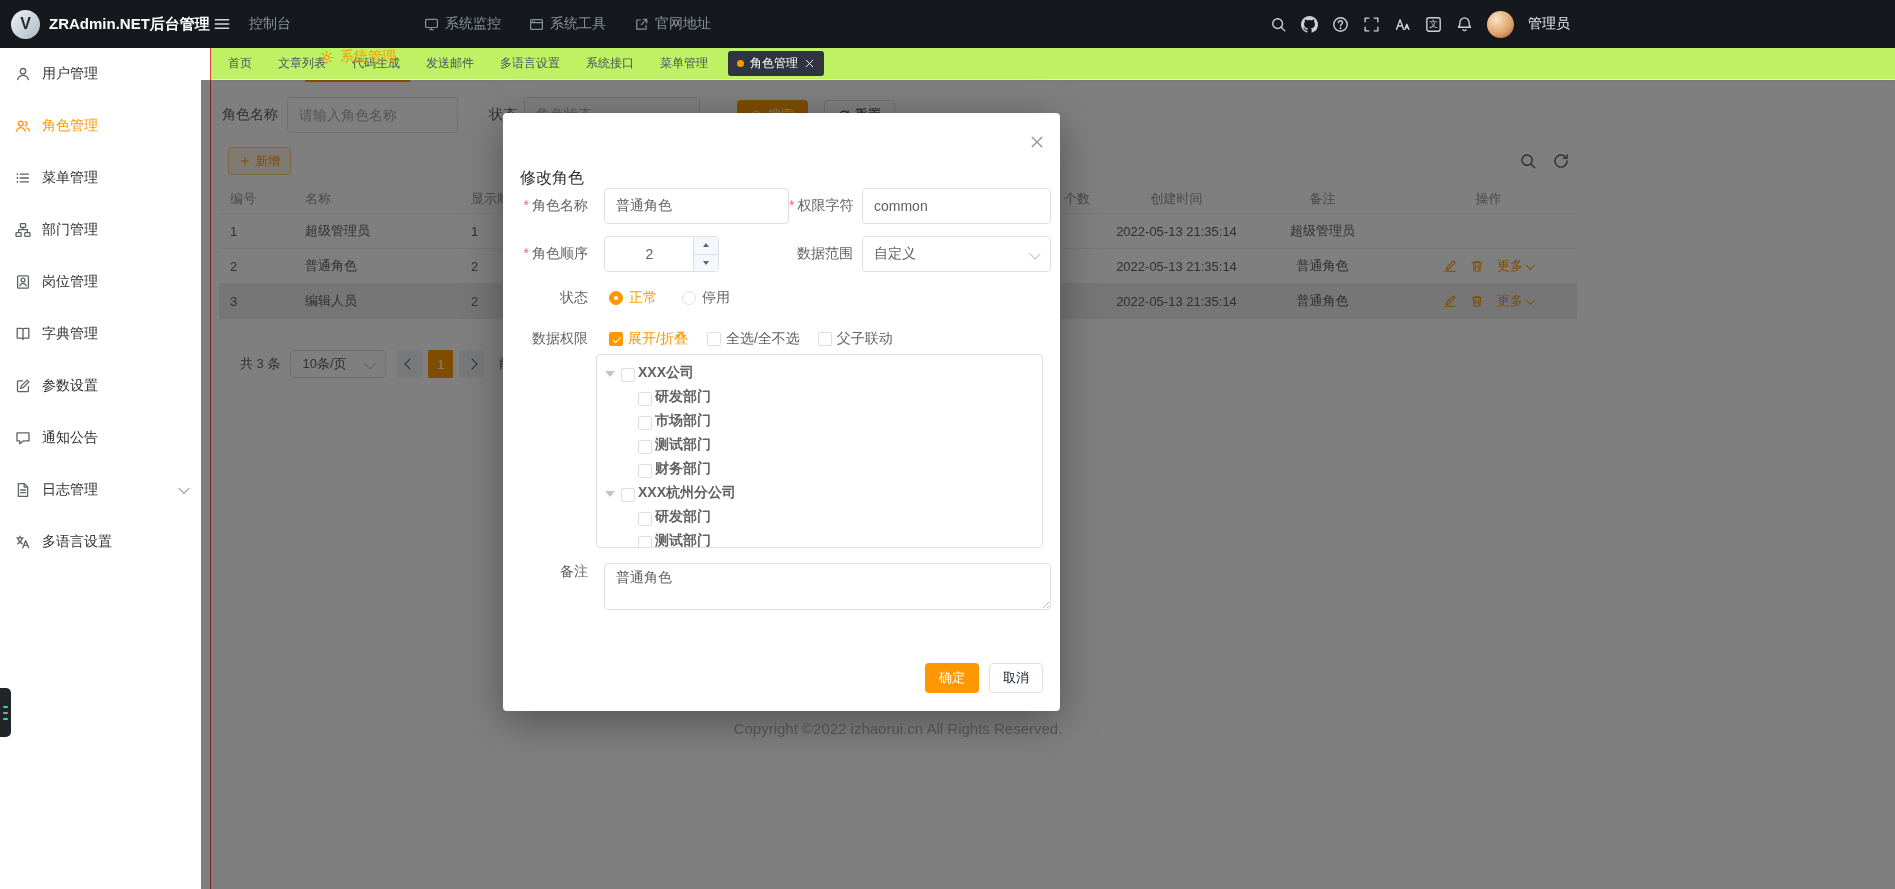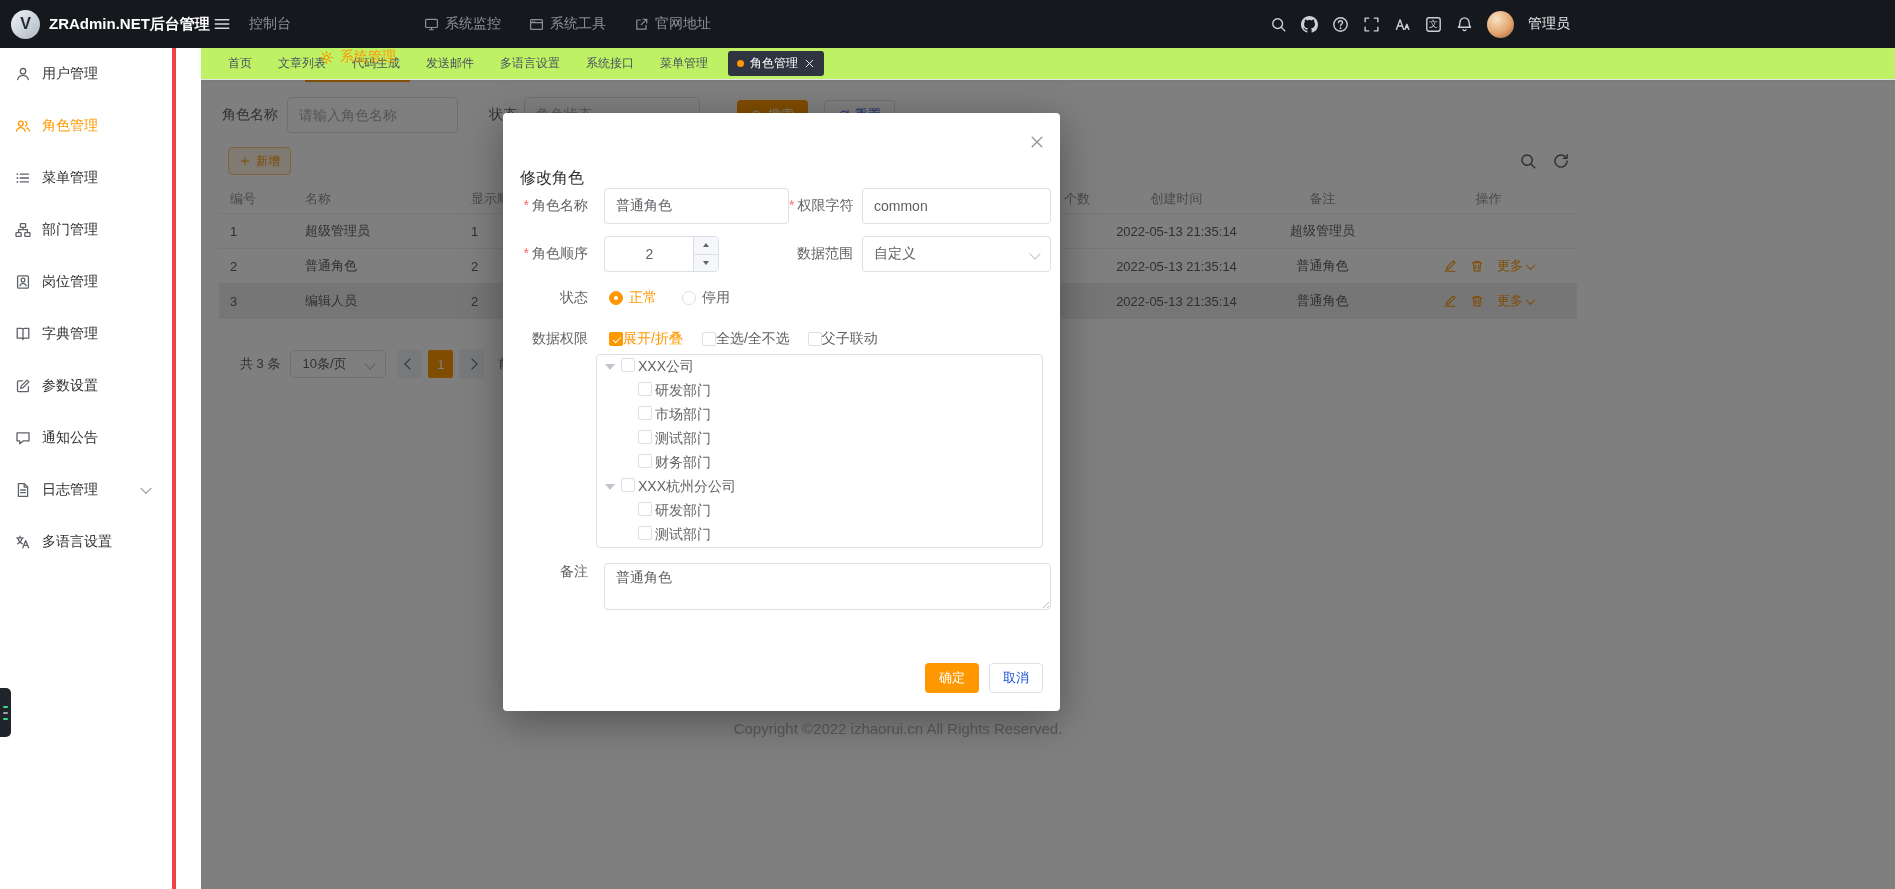--- a/index.html
+++ b/index.html
@@ -18,21 +18,21 @@
   .hamburger{color:#d4d7dd;margin:0 4px 0 12px;cursor:pointer;}
   .top-menu{display:flex;height:48px;}
   .top-item{display:flex;align-items:center;gap:6px;padding:0 14px;font-size:14px;color:#8b9099;height:48px;box-sizing:border-box;cursor:pointer;white-space:nowrap;}
   .top-item.active{color:#ff9800;border-bottom:2px solid #ff9800;margin-top:34px;}
   .top-right{margin-left:auto;margin-right:325px;display:flex;align-items:center;gap:14px;}
   .top-right .i{color:#cdd0d6;cursor:pointer;}
   .avatar{width:27px;height:27px;border-radius:50%;background:radial-gradient(circle at 35% 30%,#f8e3c4,#dfa068 60%,#8a5a34);flex:none;cursor:pointer;}
   .username{color:#e8eaed;font-size:14px;cursor:pointer;}
 
   
-  .sidebar{position:absolute;left:0;top:48px;bottom:0;width:176px;background:#fff;border-right:4px solid #ef4444;box-sizing:border-box;z-index:9;}
+  .sidebar{position:absolute;left:0;top:48px;bottom:0;width:211px;background:#fff;border-right:1px solid #ef4444;box-sizing:border-box;z-index:9;}
   .side-item{height:52px;display:flex;align-items:center;gap:11px;padding-left:15px;font-size:14px;color:#303133;cursor:pointer;position:relative;}
   .side-item .i{color:#5f6368;}
   .side-item.active,.side-item.active .i{color:#ff9800;}
   .side-chev{position:absolute;right:22px;top:50%;width:7px;height:7px;border-right:1.4px solid #909399;border-bottom:1.4px solid #909399;transform:translateY(-70%) rotate(45deg);}
   .devtools{position:absolute;left:0;top:640px;width:11px;height:49px;background:#20242b;border-radius:0 5px 5px 0;display:flex;flex-direction:column;align-items:center;justify-content:center;gap:4px;cursor:pointer;}
   .devtools i{width:5px;height:2px;border-radius:1px;display:block;}
   .devtools i:nth-child(1){background:#3ddc84;} .devtools i:nth-child(2){background:#9aa0a6;} .devtools i:nth-child(3){background:#3ddc84;}
 
   
   .tagsbar{position:absolute;left:201px;top:48px;right:0;height:32px;background:#bef264;border-bottom:1px solid #e3e6eb;box-shadow:0 1px 3px rgba(0,21,41,.06);display:flex;align-items:center;padding-left:21px;gap:14px;box-sizing:border-box;z-index:8;}
@@ -48,21 +48,21 @@
   .ipt{height:36px;border:1px solid #dcdfe6;border-radius:4px;padding:0 11px;font-size:14px;color:#606266;box-sizing:border-box;outline:none;background:#fff;font-family:inherit;}
   .ipt::placeholder{color:#a8abb2;}
   .w171{width:171px;margin-left:9px;}
   .select{height:36px;border:1px solid #dcdfe6;border-radius:4px;display:flex;align-items:center;justify-content:space-between;padding:0 11px;box-sizing:border-box;background:#fff;cursor:pointer;font-size:14px;color:#606266;}
   .sel-status{width:176px;margin-left:7px;}
   .ph{color:#a8abb2;}
   .chev{width:7px;height:7px;border-right:1.4px solid #c0c4cc;border-bottom:1.4px solid #c0c4cc;transform:rotate(45deg);flex:none;display:inline-block;}
   .ml31{margin-left:31px;} .ml37{margin-left:37px;} .ml16{margin-left:16px;}
   .btn{display:inline-flex;align-items:center;justify-content:center;gap:5px;height:30px;padding:0 13px;border-radius:4px;font-size:13px;border:1px solid transparent;cursor:pointer;font-family:inherit;white-space:nowrap;}
   .btn-orange{background:#ff9800;color:#fff;}
-  .btn-plain{background:#fff;color:#1d4ed8;border-color:#dcdfe6;}
+  .btn-plain{background:#fff;color:#0f172a;border-color:#dcdfe6;}
   .btn-add{position:absolute;left:27px;top:67px;height:28px;padding:0 10px;font-size:12px;background:#fff4e5;border:1px solid #ffc97a;color:#ff9800;}
   .table-toolbar{position:absolute;left:1318px;top:72px;display:flex;gap:15px;color:#5d6066;}
   .tool{cursor:pointer;}
 
   .table{position:absolute;left:18px;top:105px;width:1358px;font-size:13px;}
   .gr{display:grid;grid-template-columns:75px 166px 160px 426px 62px 137px 155px 177px;align-items:center;}
   .trow-h{height:28px;color:#909399;font-weight:500;border-bottom:1px solid #ebeef5;}
   .trow-d{height:34px;color:#606266;border-bottom:1px solid #ebeef5;}
   .trow-d.hl{background:#ececec;}
   .cell{padding-left:11px;overflow:hidden;white-space:nowrap;}
@@ -102,28 +102,28 @@
   .spin-btn:last-child{border-radius:0 0 3px 0;}
   .arr{width:0;height:0;border-left:3.5px solid transparent;border-right:3.5px solid transparent;}
   .arr.up{border-bottom:4px solid #606266;} .arr.down{border-top:4px solid #606266;}
   .sel-scope{width:189px;}
   .radio{display:inline-flex;align-items:center;gap:6px;margin-left:5px;cursor:pointer;}
   .radio.second{margin-left:25px;}
   .rdot{width:14px;height:14px;border-radius:50%;border:1px solid #dcdfe6;background:#fff;box-sizing:border-box;position:relative;flex:none;}
   .rdot.on{border-color:#ff9800;background:#ff9800;}
   .rdot.on::after{content:"";position:absolute;left:4px;top:4px;width:4px;height:4px;border-radius:50%;background:#fff;}
   .rlbl{font-size:14px;color:#606266;} .rlbl.on{color:#ff9800;}
-  .cb{display:inline-flex;align-items:center;cursor:pointer;margin-left:5px;}
+  .cb{display:inline-flex;align-items:center;gap:5px;cursor:pointer;margin-left:5px;}
   .cb.g2{margin-left:19px;} .cb.g3{margin-left:18px;}
   .cbox{width:14px;height:14px;border:1px solid #dcdfe6;border-radius:2px;background:#fff;box-sizing:border-box;position:relative;flex:none;}
   .cbox.checked{background:#ff9800;border-color:#ff9800;}
   .cbox.checked::after{content:"";position:absolute;left:4.5px;top:1.5px;width:3px;height:7px;border-right:1.5px solid #fff;border-bottom:1.5px solid #fff;transform:rotate(45deg);}
   .cblbl{font-size:14px;color:#606266;} .cblbl.checked{color:#ff9800;}
   .tree{position:absolute;left:93px;top:241px;width:447px;height:194px;border:1px solid #dcdfe6;border-radius:4px;box-sizing:border-box;padding-top:3px;overflow:hidden;}
-  .tnode{height:24px;display:flex;align-items:flex-start;cursor:pointer;}
+  .tnode{height:24px;display:flex;align-items:flex-end;cursor:pointer;font-weight:bold;}
   .tnode.lv1{padding-left:8px;} .tnode.lv2{padding-left:25px;}
   .tcaret{width:0;height:0;border:5px solid transparent;border-top:6px solid #c0c4cc;margin:6px 6px 0 0;flex:none;}
   .tcaret.none{visibility:hidden;}
   .tnode .cbox{margin-right:3px;}
   .tlbl{font-size:14px;color:#606266;white-space:nowrap;}
   .r-remark{top:450px;align-items:flex-start;}
   .txt-wrap{position:relative;width:447px;height:47px;}
   .txta{width:100%;height:100%;border:1px solid #dcdfe6;border-radius:4px;box-sizing:border-box;padding:5px 11px;font-size:14px;color:#606266;font-family:inherit;resize:none;outline:none;}
   .grip{position:absolute;right:2px;bottom:2px;width:9px;height:9px;background:repeating-linear-gradient(135deg,transparent 0 2px,#b9bcc2 2px 3px);clip-path:polygon(100% 0,100% 100%,0 100%);pointer-events:none;}
   .dlg-footer{position:absolute;top:550px;right:17px;display:flex;gap:10px;}

